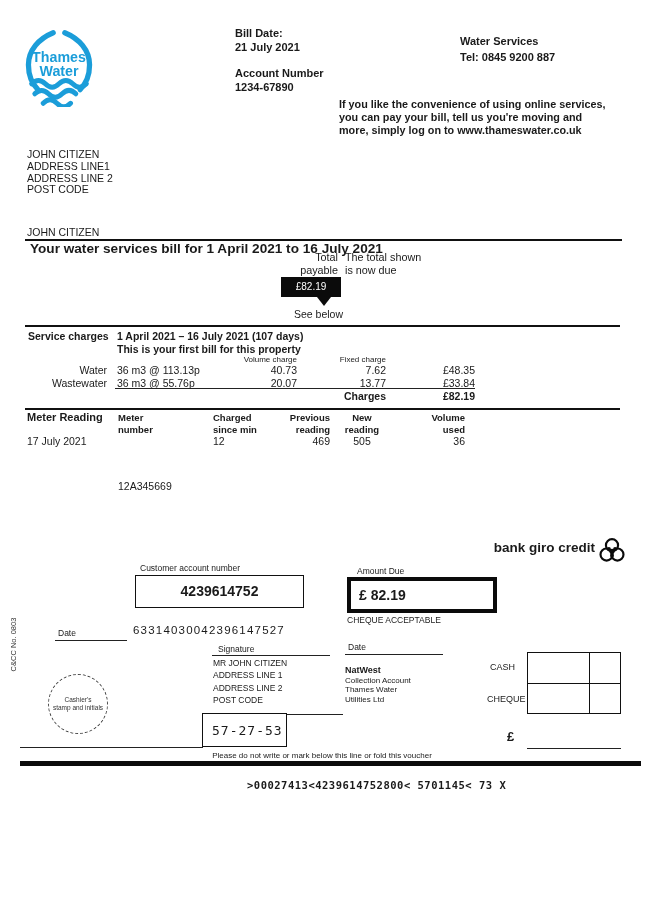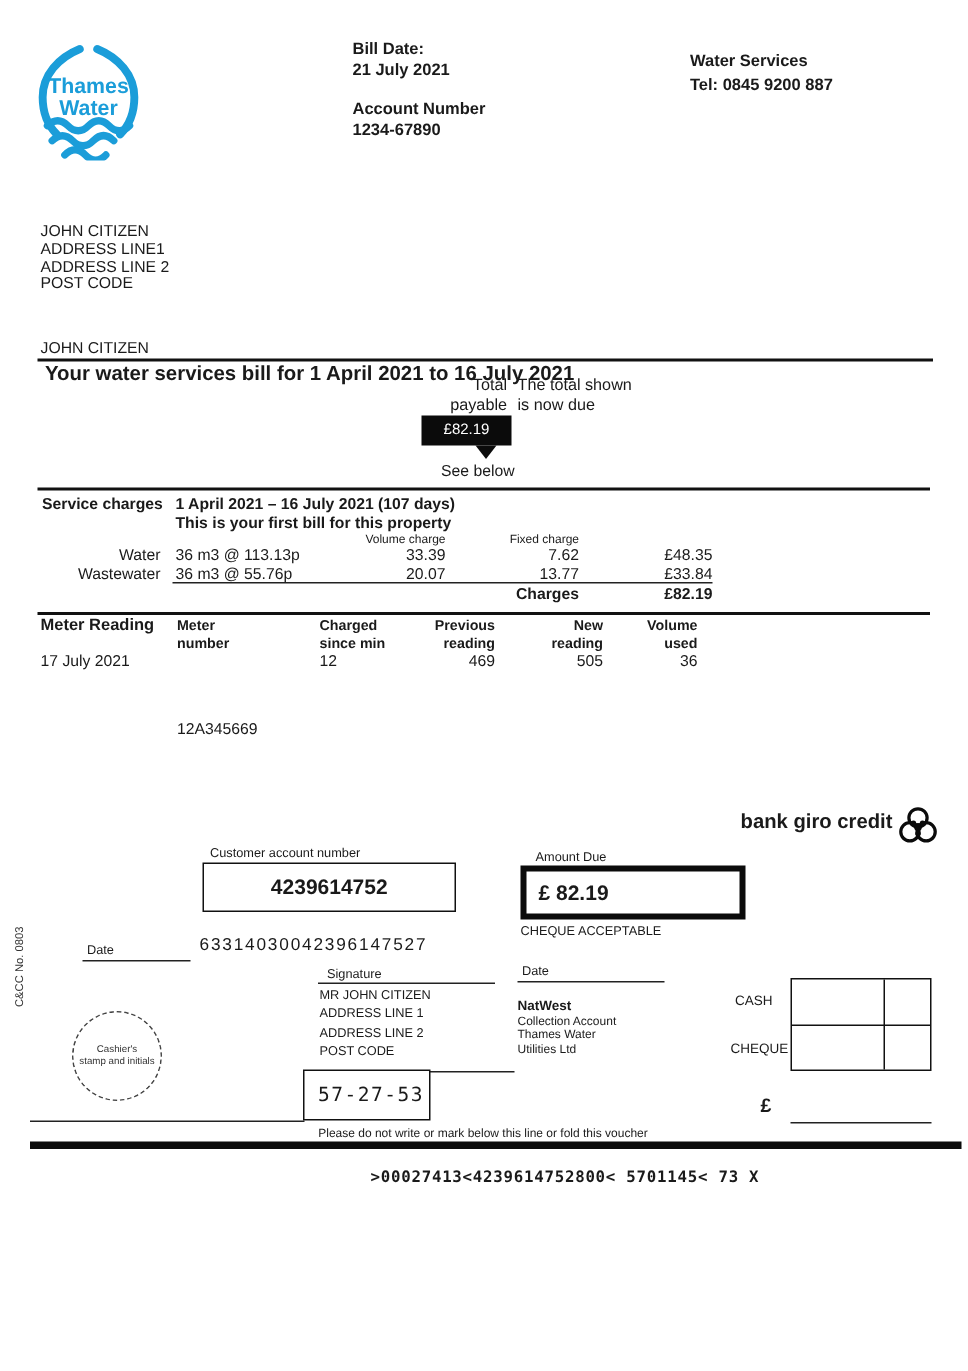--- a/index.html
+++ b/index.html
@@ -44,21 +44,21 @@
   .sc-fix   { left:292px; width:81px;  text-align:right; position:absolute;margin-left:13px; }
   .sc-tot   { left:395px; width:80px;  text-align:right; position:absolute; }
   .sc-underline { left:115px; top:387.5px; width:360px; height:1.4px; }
 
   
   .mr-line { left:25px; top:407.5px; width:595px; }
   .mr-date { left:27px;  position:absolute; }
   .mr-num  { left:118px; position:absolute; }
   .mr-chg  { left:170px; position:absolute;margin-left:43px; }
   .mr-prev { left:250px; width:80px; text-align:right; position:absolute; }
-  .mr-new  { left:322px; width:80px; text-align:right; position:absolute; }
+  .mr-new  { left:322px; width:80px; text-align:center; position:absolute; }
   .mr-vol  { left:385px; width:80px; text-align:right; position:absolute; }
 
   
   .giro-title { left:455px; top:540px; width:140px; text-align:right; font-size:13.5px; font-weight:bold; position:absolute; }
   .giro-logo  { position:absolute; left:599px; top:537px; }
   .acct-label { left:140px; top:563px; font-size:8.5px; }
   .acct-box   { left:135px; top:575px; width:167px; height:31px; border:1.6px solid #111;
                 text-align:center; line-height:31px; font-size:14px; font-weight:bold; position:absolute; }
   .amt-label  { left:357px; top:566px; font-size:8.5px; }
   .amt-box    { left:347px; top:577px; width:134px; height:28px; border:4px solid #0b0b0b;
@@ -118,20 +118,25 @@
     <div>Bill Date:</div>
     <div>21 July 2021</div>
   </div>
   <div class="abs acctnum b">
     <div>Account Number</div>
     <div>1234-67890</div>
   </div>
   <div class="abs wservices b">Water Services</div>
   <div class="abs tel b">Tel: 0845 9200 887</div>
 
+  <div class="promo">
+    <div>If you like the convenience of using online services,</div>
+    <div>you can pay your bill, tell  us you're moving and</div>
+    <div>more, simply log on to www.thameswater.co.uk</div>
+  </div>
 
   <div class="recipient">
     <div>JOHN CITIZEN</div>
     <div>ADDRESS LINE1</div>
     <div>ADDRESS LINE 2</div>
     <div>POST CODE</div>
   </div>
 
   <div class="abs payer">JOHN CITIZEN</div>
   <div class="hline titleline"></div>
@@ -152,21 +157,21 @@
   <div class="hline sc-line"></div>
   <div class="abs t105 b" style="left:28px; top:330px;">Service charges</div>
   <div class="abs t105 b" style="left:117px; top:330px;">1 April 2021 – 16 July 2021 (107 days)</div>
   <div class="abs t105 b" style="left:117px; top:343px;">This is your first bill for this property</div>
   <div class="sc-vol t8" style="top:355px;">Volume charge</div>
   <div class="sc-fix t8" style="top:355px;">Fixed charge</div>
 
   <div>
     <div class="sc-label t105" style="top:364px;">Water</div>
     <div class="sc-desc t105" style="top:364px;">36 m3 @ 113.13p</div>
-    <div class="sc-vol t105" style="top:364px;">33.39</div>
+    <div class="sc-vol t105" style="top:364px;">40.73</div>
     <div class="sc-fix t105" style="top:364px;">7.62</div>
     <div class="sc-tot t105" style="top:364px;">£48.35</div>
   </div>
   <div>
     <div class="sc-label t105" style="top:377px;">Wastewater</div>
     <div class="sc-desc t105" style="top:377px;">36 m3 @ 55.76p</div>
     <div class="sc-vol t105" style="top:377px;">20.07</div>
     <div class="sc-fix t105" style="top:377px;">13.77</div>
     <div class="sc-tot t105" style="top:377px;">£33.84</div>
   </div>

